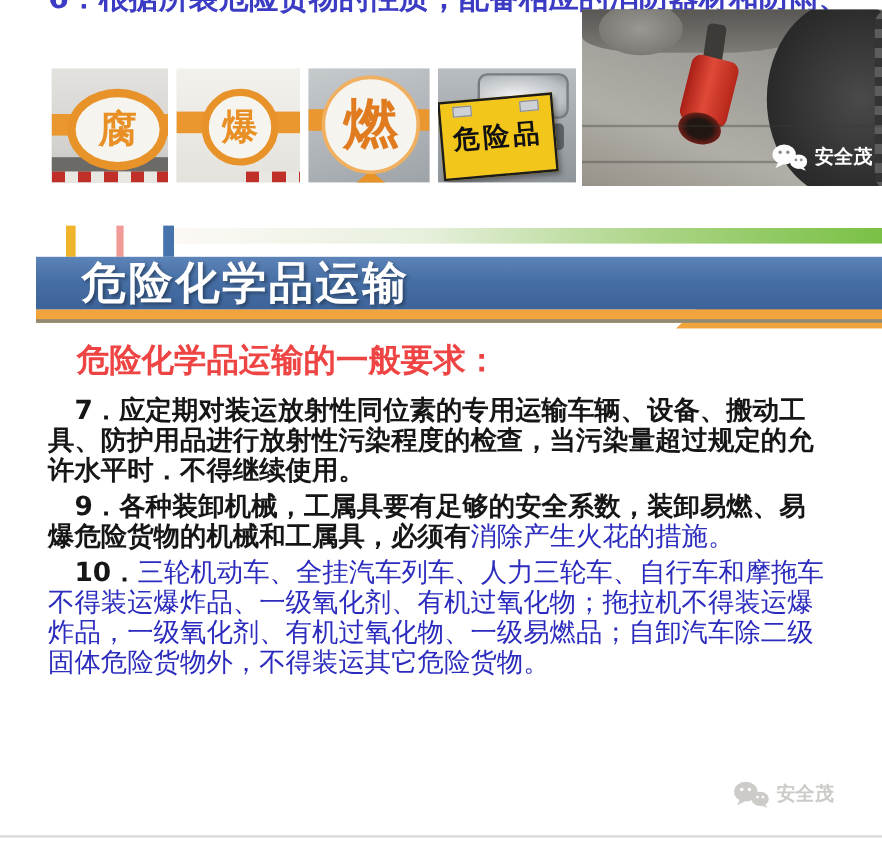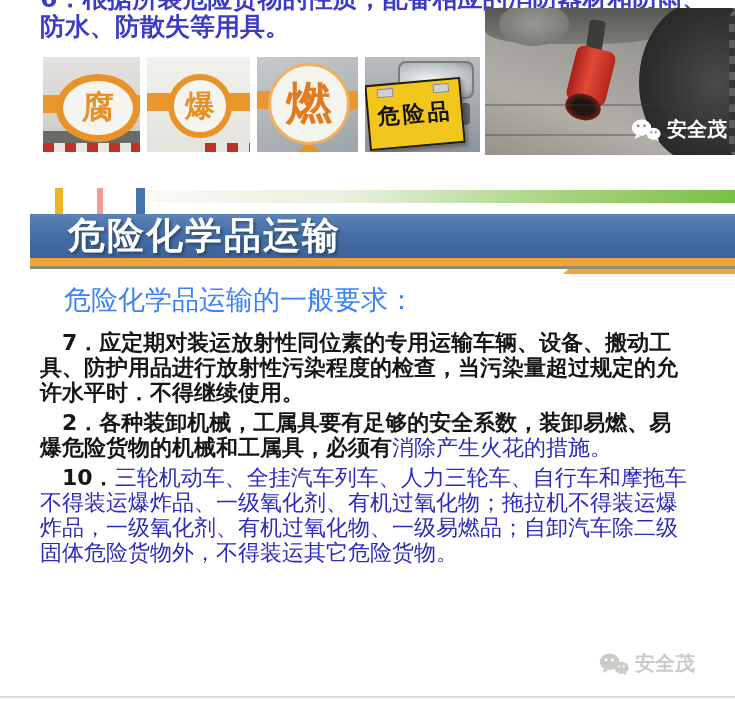--- a/index.html
+++ b/index.html
@@ -60,21 +60,21 @@
      linear-gradient(180deg,#4e4d4a,#7d7b76);border-radius:0 0 40% 30%;}
   .tank-blob{position:absolute;left:14px;top:-6px;width:70px;height:44px;background:
      radial-gradient(ellipse,#9a9892,#6f6d68);border-radius:50%;}
   .pipe{position:absolute;left:102px;top:12px;width:16px;height:42px;background:#3c3b38;transform:rotate(8deg);border-radius:4px;}
   .arrestor{position:absolute;left:86px;top:40px;width:40px;height:56px;background:
      linear-gradient(90deg,#a81f16,#e04a38 45%,#b5261a);border-radius:8px;transform:rotate(14deg);}
   .arrestor-mouth{position:absolute;left:80px;top:86px;width:36px;height:26px;background:
      radial-gradient(ellipse,#201612 40%,#7d2018 75%,#c23a28);border-radius:50%;transform:rotate(14deg);}
   .floor-line{position:absolute;left:0;right:0;height:2px;background:rgba(60,58,54,.35);}
   
-  .wm{display:flex;align-items:center;gap:6px;font-size:20px;}
+  .wm{display:flex;align-items:center;gap:6px;font-size:16px;}
   .wm-photo{position:absolute;right:8px;bottom:12px;color:#fdfdfd;font-weight:bold;}
   .wm-footer{position:absolute;right:40px;top:650px;color:#cccbc8;font-weight:bold;}
   .wm svg{display:block;}
   
   .vbar{position:absolute;top:188px;height:26px;}
   .vbar-yellow{left:55px;width:8px;background:#f0b42a;}
   .vbar-pink{left:97px;width:6px;background:#f29a96;}
   .vbar-blue{left:136px;width:9px;background:#4673ab;}
   .grad-strip{position:absolute;left:145px;right:0;top:190px;height:13px;
     background:linear-gradient(90deg,#fdf9f6,#e7f0dd 35%,#a8d381 70%,#79c045);}
@@ -83,34 +83,33 @@
     display:flex;align-items:center;}
   .blue-bar .title{
     color:#ffffff;font-weight:bold;font-size:37px;margin-left:38px;letter-spacing:2px;
     text-shadow:2px 2px 3px rgba(0,0,0,.35);
   }
   .orange-corner{position:absolute;right:0;top:250px;width:172px;height:24px;background:#f2a43c;
     clip-path:polygon(26px 0,100% 0,100% 100%,0 100%);}
   .orange-line{position:absolute;left:30px;right:0;top:258px;height:8px;background:#f2a43c;
     border-bottom:3px solid #8e8a74;}
   
-  .red-heading{position:absolute;left:64px;top:282px;color:#3b82f6;font-weight:normal;font-size:27px;}
+  .red-heading{position:absolute;left:64px;top:282px;color:#ef4444;font-weight:bold;font-size:27px;}
   .body-text{position:absolute;left:40px;top:330px;width:652px;}
   .body-text p{margin:0 0 5px 0;font-size:22px;line-height:25px;text-indent:22px;font-weight:500;}
   .c-black{color:#161616;font-weight:bold;}
   .c-blue{color:#2b2bbe;}
   .bottom-rule{position:absolute;left:0;right:0;top:696px;height:2px;background:#dadada;}
 </style>
 </head>
 <body>
 
 <div class="top-note">
   <div class="top-note-inner">
     <div>6．根据所装危险货物的性质，配备相应的消防器材和防雨、</div>
-    <div>防水、防散失等用具。</div>
   </div>
 </div>
 
 <div class="photo photo1">
   <div class="stripe" style="top:38px;"></div>
   <div class="darkband"></div>
   <div class="reflector"></div>
   <div class="badge badge-oval">
     <span>腐</span>
   </div>
@@ -176,21 +175,21 @@
 <div class="orange-corner"></div>
 <div class="blue-bar">
   <span class="title">危险化学品运输</span>
 </div>
 <div class="orange-line"></div>
 
 <div class="red-heading">危险化学品运输的一般要求：</div>
 
 <div class="body-text" id="items">
     <p><span class="c-black">7．应定期对装运放射性同位素的专用运输车辆、设备、搬动工具、防护用品进行放射性污染程度的检查，当污染量超过规定的允许水平时．不得继续使用。</span></p>
-    <p><span class="c-black">2．各种装卸机械，工属具要有足够的安全系数，装卸易燃、易爆危险货物的机械和工属具，必须有</span><span class="c-blue">消除产生火花的措施</span><span class="c-blue">。</span></p>
+    <p><span class="c-black">9．各种装卸机械，工属具要有足够的安全系数，装卸易燃、易爆危险货物的机械和工属具，必须有</span><span class="c-blue">消除产生火花的措施</span><span class="c-blue">。</span></p>
     <p><span class="c-black">10．</span><span class="c-blue">三轮机动车、全挂汽车列车、人力三轮车、自行车和摩拖车不得装运爆炸品、一级氧化剂、有机过氧化物；拖拉机不得装运爆炸品，一级氧化剂、有机过氧化物、一级易燃品；自卸汽车除二级固体危险货物外，不得装运其它危险货物。</span></p>
   </div>
 
 <div class="wm wm-footer">
   <span>
     <svg width="30" height="24" viewBox="0 0 40 32">
       <ellipse cx="14" cy="13" rx="13" ry="11" fill="currentColor"></ellipse>
       <circle cx="9.5" cy="10.5" r="1.9" fill="#ffffff"></circle>
       <circle cx="18" cy="10.5" r="1.9" fill="#ffffff"></circle>
       <path d="M7 22 L4.5 28 L13 24 Z" fill="currentColor"></path>

